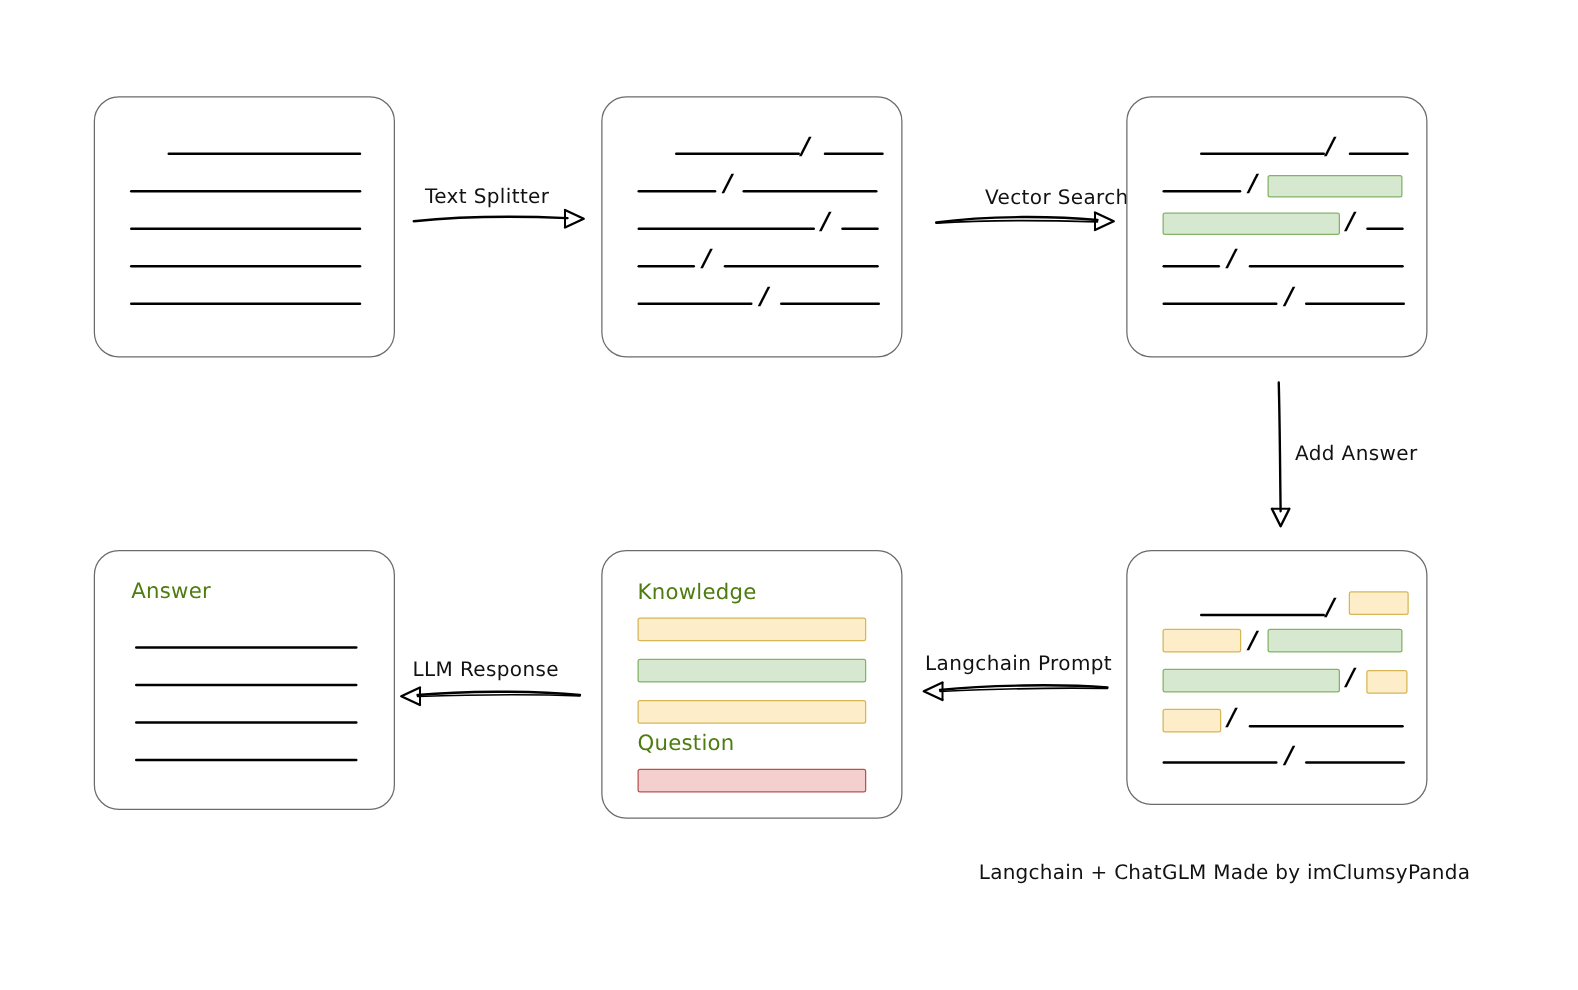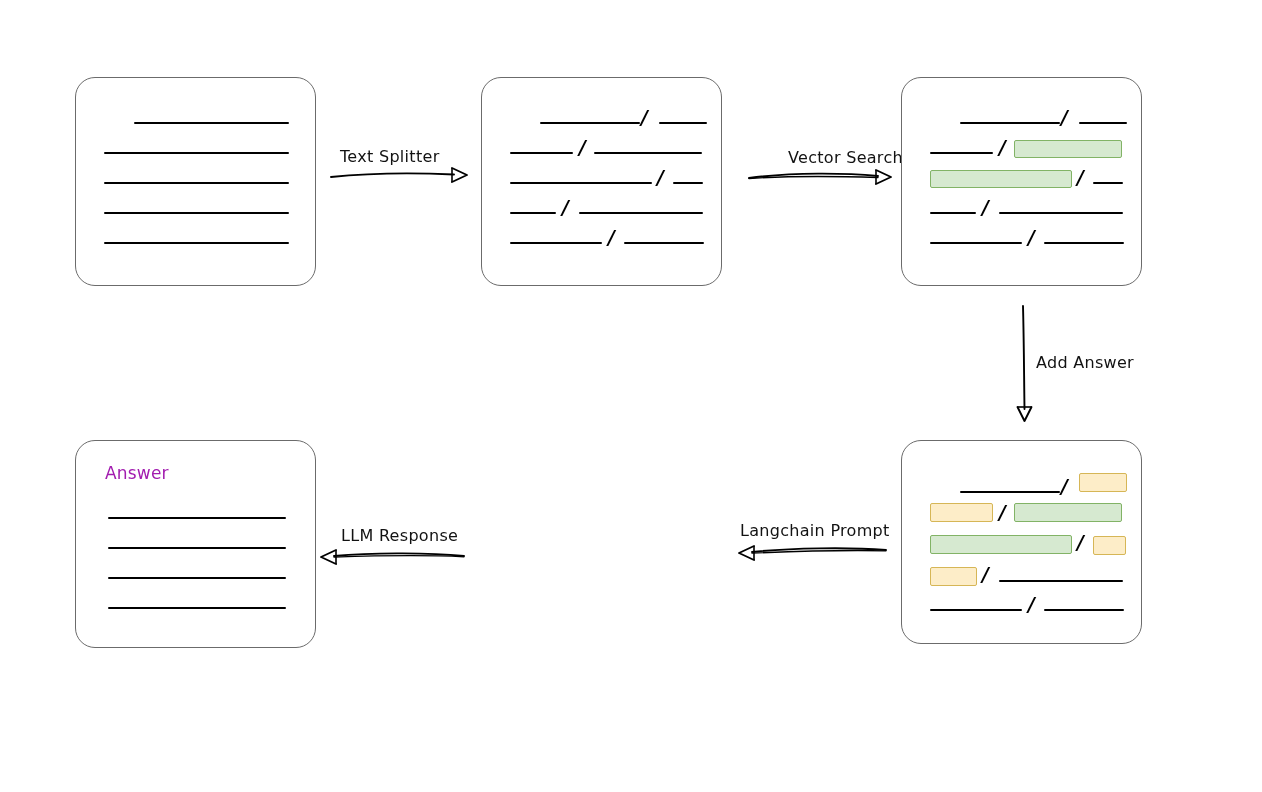--- a/index.html
+++ b/index.html
@@ -52,21 +52,21 @@
   }
   .chip.green  { background: #d6e9d0; border-color: #82b366; }
   .chip.yellow { background: #fdedc8; border-color: #d6b656; }
   .chip.red    { background: #f5cfcd; border-color: #b85450; }
 
   .box-label {
     position: absolute;
     font-family: "DejaVu Sans", sans-serif;
     font-size: 17px;
     letter-spacing: 0.2px;
-    color: #a21caf;
+    color: #4d7c0f;
     white-space: nowrap;
   }
   .edge-label {
     position: absolute;
     font-family: "DejaVu Sans", sans-serif;
     font-size: 16px;
     letter-spacing: 0.3px;
     color: #121212;
     white-space: nowrap;
   }
@@ -166,28 +166,36 @@
   </svg>
 
   <div class="node-box" style="left:75px; top:440px; width:241px; height:208px;">
     <div class="box-label" style="left:29px; top:22px;">Answer</div>
     <div class="rule" style="left:32px; top:76px; width:178px;"></div>
     <div class="rule" style="left:32px; top:106px; width:178px;"></div>
     <div class="rule" style="left:32px; top:136px; width:178px;"></div>
     <div class="rule" style="left:32px; top:166px; width:178px;"></div>
   </div>
 
-  <div class="edge-label" style="left:341px; top:526px;">LLM Response</div>
+  <div class="edge-label" style="left:330px; top:526px;">LLM Response</div>
   <svg class="edge" style="left:320px; top:546px;" width="146" height="22" viewBox="0 0 146 22">
     <path d="M144,10 C105,6 48,7 14,10" fill="none" stroke="#000" stroke-width="1.9" stroke-linecap="round"></path>
     <path d="M144,10.8 C105,9 48,10 14,11.2" fill="none" stroke="#000" stroke-width="1.2" stroke-linecap="round"></path>
     <path d="M16,4 L1,11 L16,18" fill="none" stroke="#000" stroke-width="1.9" stroke-linejoin="round" stroke-linecap="round"></path>
     <path d="M16,4 L16,18" fill="none" stroke="#000" stroke-width="1.6"></path>
   </svg>
 
+  <div class="node-box" style="left:481px; top:440px; width:241px; height:215px;">
+    <div class="box-label" style="left:28px; top:23px;">Knowledge</div>
+    <div class="chip yellow" style="left:28px; top:53px; width:183px; height:19px;"></div>
+    <div class="chip green" style="left:28px; top:86px; width:183px; height:19px;"></div>
+    <div class="chip yellow" style="left:28px; top:119px; width:183px; height:19px;"></div>
+    <div class="box-label" style="left:28px; top:144px;">Question</div>
+    <div class="chip red" style="left:28px; top:174px; width:183px; height:19px;"></div>
+  </div>
 
   <div class="edge-label" style="left:740px; top:521px;">Langchain Prompt</div>
   <svg class="edge" style="left:738px; top:542px;" width="150" height="22" viewBox="0 0 150 22">
     <path d="M148,8 C110,5 52,6 14,10" fill="none" stroke="#000" stroke-width="1.9" stroke-linecap="round"></path>
     <path d="M148,8.8 C110,8 52,9.5 14,11.2" fill="none" stroke="#000" stroke-width="1.3" stroke-linecap="round"></path>
     <path d="M16,4 L1,11 L16,18" fill="none" stroke="#000" stroke-width="1.9" stroke-linejoin="round" stroke-linecap="round"></path>
     <path d="M16,4 L16,18" fill="none" stroke="#000" stroke-width="1.6"></path>
   </svg>
 
   <div class="node-box" style="left:901px; top:440px; width:241px; height:204px;">
@@ -206,14 +214,15 @@
 
     <div class="chip yellow" style="left:28px; top:126px; width:47px; height:19px;"></div>
     <div class="slash" style="left:80px; top:124px;">/</div>
     <div class="rule" style="left:97px; top:139px; width:124px;"></div>
 
     <div class="rule" style="left:28px; top:168px; width:92px;"></div>
     <div class="slash" style="left:126px; top:154px;">/</div>
     <div class="rule" style="left:142px; top:168px; width:80px;"></div>
   </div>
 
+  <div class="footer-note" style="left:783px; top:688px;">Langchain + ChatGLM Made by imClumsyPanda</div>
 
 </div>
 
 </body></html>

